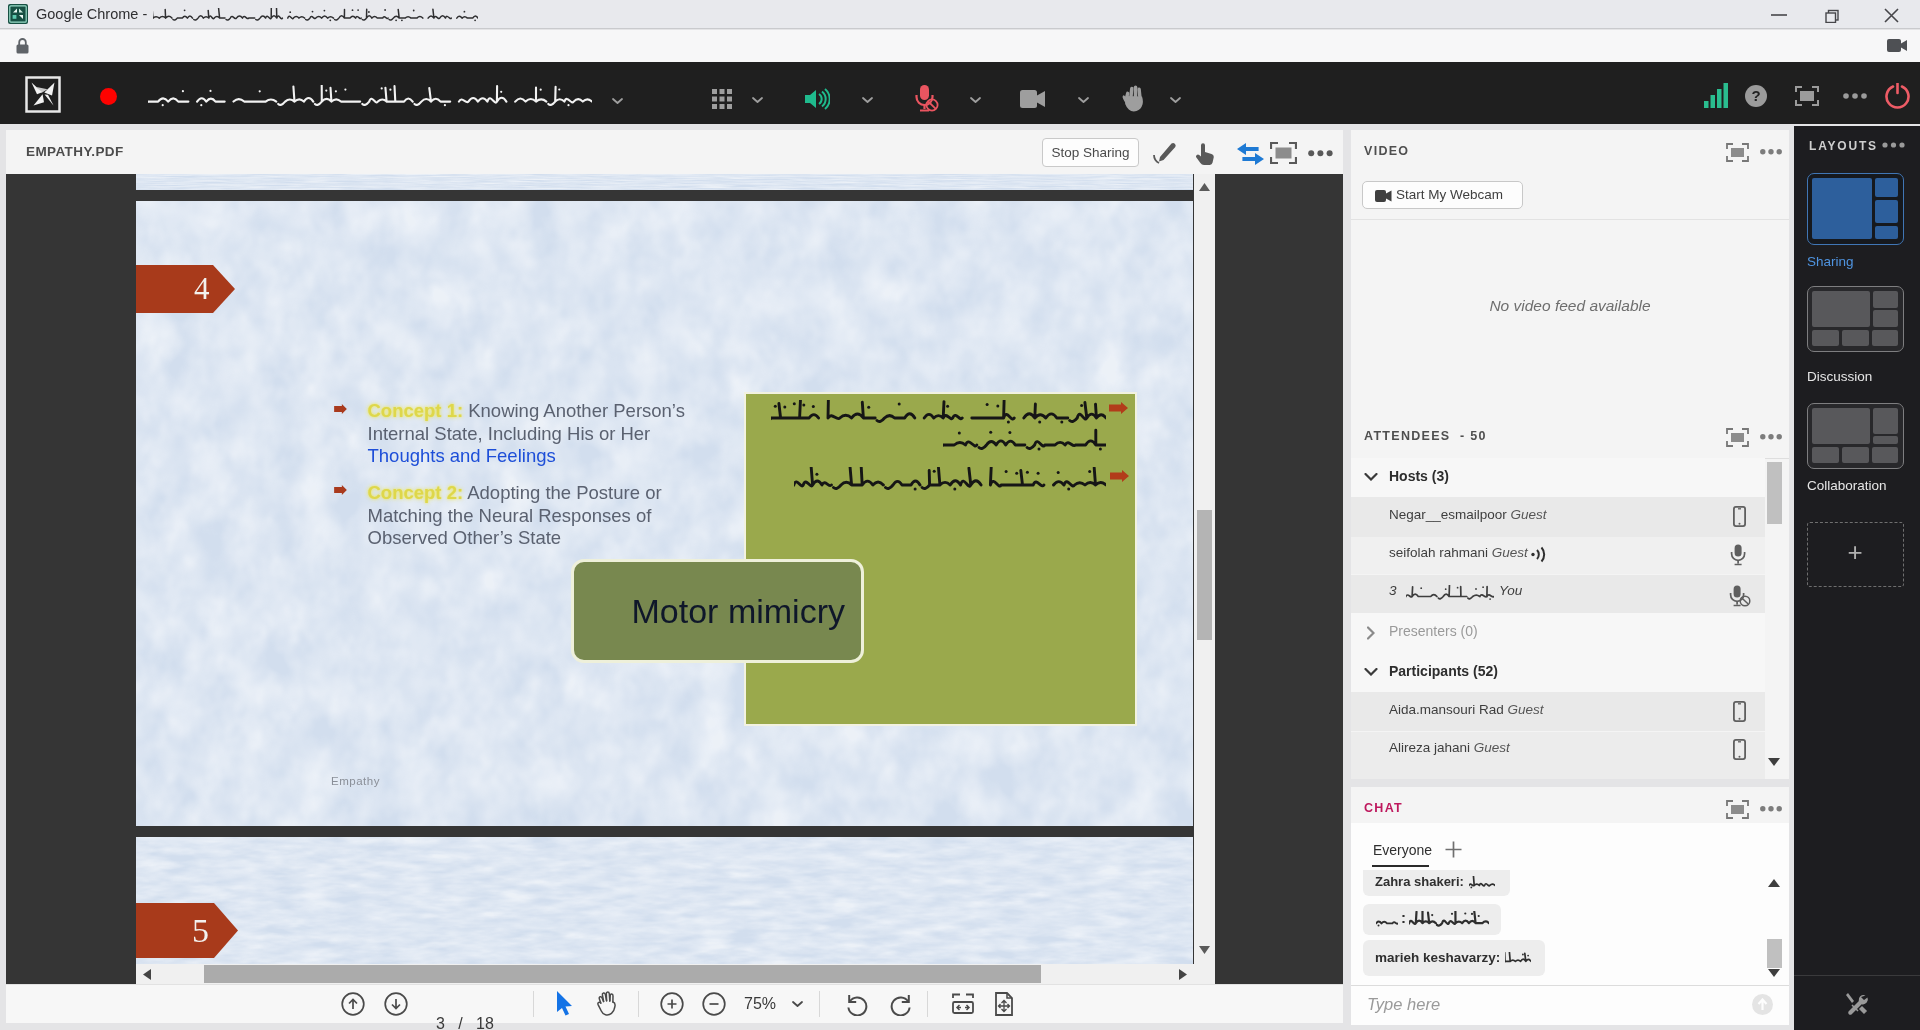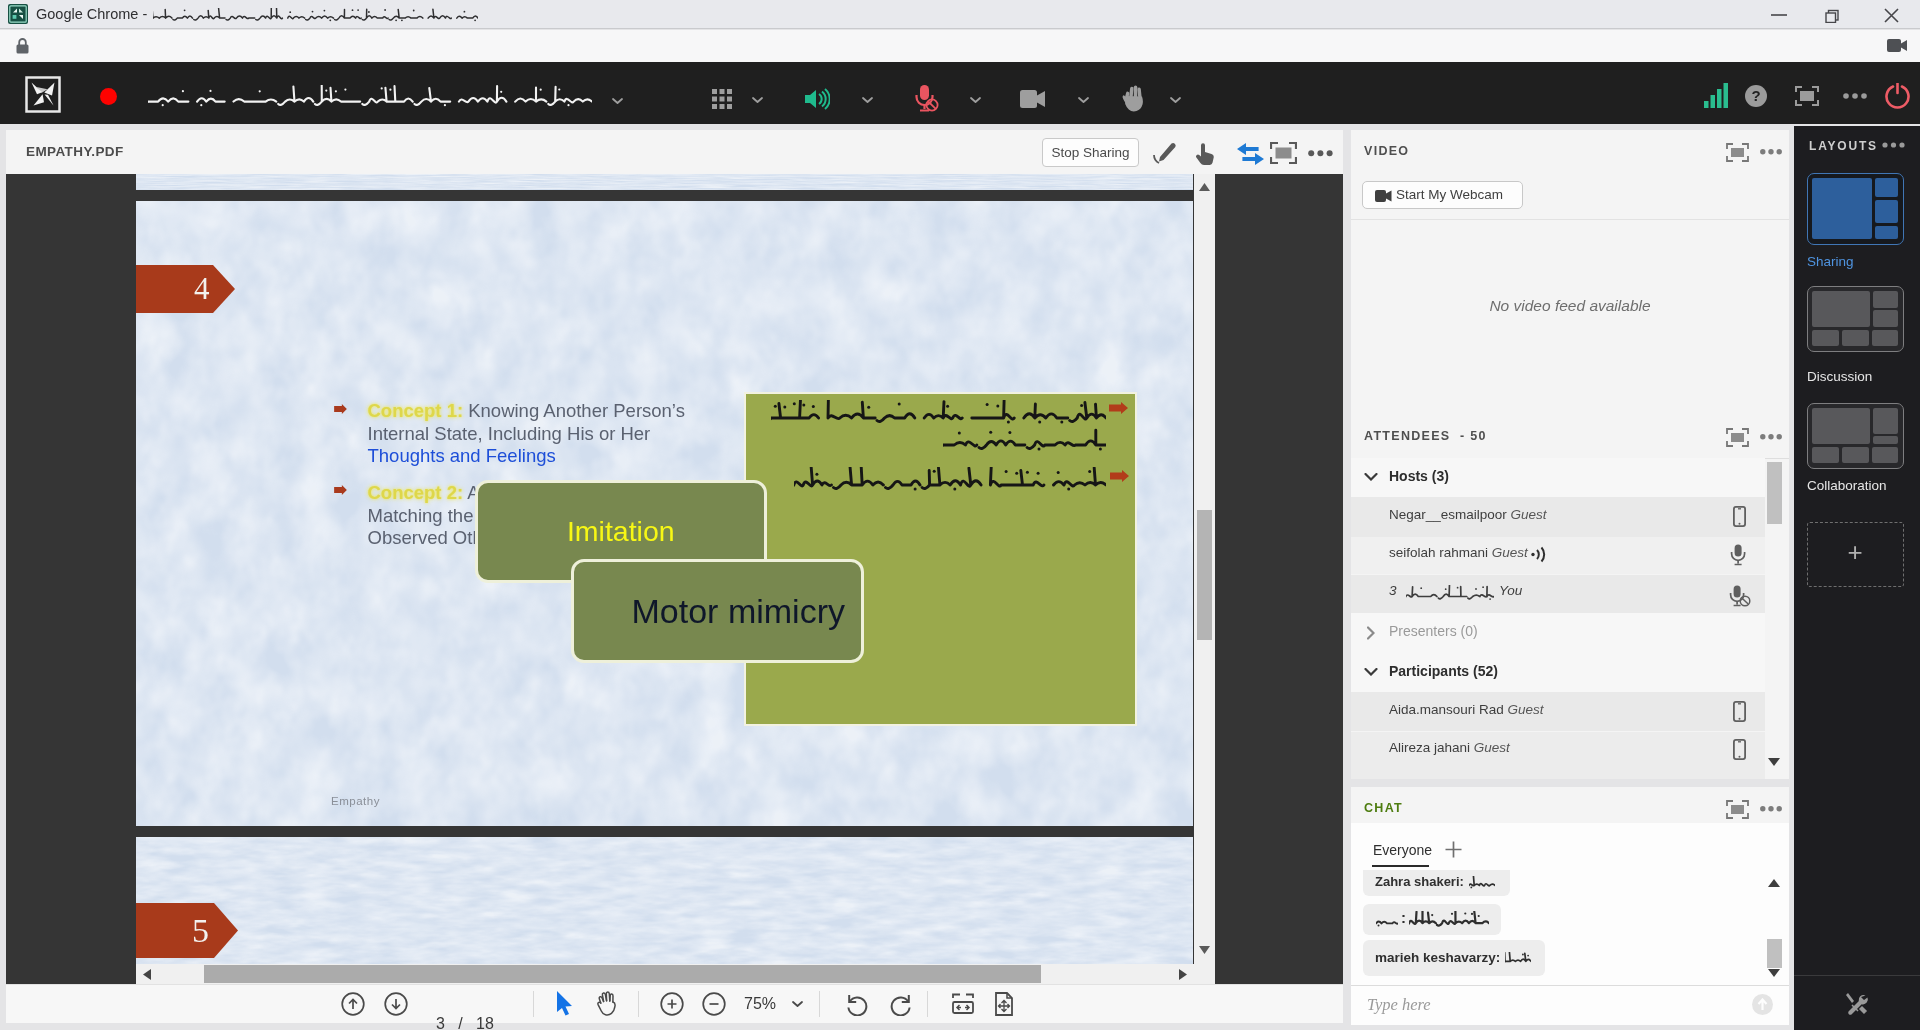--- a/index.html
+++ b/index.html
@@ -274,23 +274,22 @@
           <circle cx="244.1" cy="6.2" r="1.5" fill="#161616"></circle>
           <circle cx="233.4" cy="5.2" r="1.5" fill="#161616"></circle>
           <circle cx="222.7" cy="6.3" r="1.5" fill="#161616"></circle>
           <circle cx="212.1" cy="4.4" r="1.5" fill="#161616"></circle>
           <circle cx="160.8" cy="22.0" r="1.5" fill="#161616"></circle>
           <circle cx="140.2" cy="4.2" r="1.5" fill="#161616"></circle>
           <circle cx="121.1" cy="22.0" r="1.5" fill="#161616"></circle>
           <circle cx="22.9" cy="7.2" r="1.5" fill="#161616"></circle>
         </svg>
       </div>
-<div class="abs" style="left:339px;top:279px;width:292.5px;height:103px;background:#78884f;border:3px solid #eef0da;border-radius:13px;color:#f7f715;font-size:28.5px;text-align:center;line-height:97px;">Imitation</div>
 <div class="abs" style="left:435px;top:358px;width:293.5px;height:104px;background:#78884f;border:3px solid #eef0da;border-radius:13px;color:#0f172a;font-size:34px;text-align:center;line-height:98px;text-indent:42px;">Motor mimicry</div>
-<div class="abs" style="left:184px;top:574px;width:72px;text-align:center;font-size:11.5px;color:#8a8f98;letter-spacing:0.5px;margin-top:20px;">Empathy</div>
+<div class="abs" style="left:184px;top:574px;width:72px;text-align:center;font-size:11.5px;color:#8a8f98;letter-spacing:0.5px;">Empathy</div>
 </div>
 <div class="abs" style="left:129.5px;top:706.5px;width:1057.5px;height:127px;background:#d2deee;overflow:hidden;">
 <svg class="ic" style="left:0;top:0" width="100%" height="100%" preserveAspectRatio="none" viewBox="0 0 200 120">
         <defs>
           <filter id="nz" x="0" y="0" width="100%" height="100%">
             <feTurbulence type="fractalNoise" baseFrequency="0.16 0.13" numOctaves="3" seed="7" result="t"></feTurbulence>
             <feColorMatrix in="t" type="matrix" values="0 0 0 0 1  0 0 0 0 1  0 0 0 0 1  0.9 0.9 0.9 0 -0.9"></feColorMatrix>
           </filter>
         </defs>
         <rect width="200" height="120" filter="url(#nz)" opacity="0.58"></rect>
@@ -480,21 +479,21 @@
     </svg>
 <div class="abs" style="left:0;top:354.5px;width:413.5px;height:9.5px;background:#ececec;"></div>
 <div class="abs" style="left:415px;top:45px;width:15px;height:314px;background:#c0c0c0;opacity:0;"></div>
 <div class="abs" style="left:415.5px;top:47px;width:15px;height:62px;background:#c0c0c0;"></div>
 <svg class="ic" style="left:417px;top:343px" width="12" height="8" viewBox="0 0 12 8">
       <path d="M0 0 H12 L6 8 Z" fill="#3e3e3e"></path>
     </svg>
 </div>
 <div class="abs" style="left:1351px;top:787px;width:438px;height:237.5px;background:#fdfdfd;">
 <div class="abs" style="left:0;top:0;width:438px;height:36px;background:#f4f4f4;"></div>
-<div class="abs" style="left:13px;top:14px;font-size:12.5px;font-weight:bold;color:#4d7c0f;letter-spacing:1.3px;">CHAT</div>
+<div class="abs" style="left:13px;top:14px;font-size:12.5px;font-weight:bold;color:#be185d;letter-spacing:1.3px;">CHAT</div>
     <svg class="ic" style="left:375px;top:13px" width="23" height="19" viewBox="0 0 23 19">
       <path d="M1 6 V1 H7 M16 1 H22 V6 M22 13 V18 H16 M7 18 H1 V13" fill="none" stroke="#777" stroke-width="1.8"></path>
       <rect x="5" y="5" width="13" height="9" fill="#8c8c8c"></rect>
     </svg>
     <svg class="ic" style="left:409px;top:19px" width="22" height="6" viewBox="0 0 22 6">
       <circle cx="2.8" cy="2.8" r="2.7" fill="#7c7c7c"></circle>
       <circle cx="11" cy="2.8" r="2.7" fill="#7c7c7c"></circle>
       <circle cx="19.2" cy="2.8" r="2.7" fill="#7c7c7c"></circle>
     </svg>
 <div class="abs" style="left:22px;top:55px;font-size:14px;color:#2f2f2f;">Everyone</div>
@@ -538,21 +537,21 @@
       </svg>
     </div>
 <svg class="ic" style="left:417px;top:92px" width="12" height="8" viewBox="0 0 12 8">
       <path d="M6 0 L12 8 H0 Z" fill="#3e3e3e"></path>
     </svg>
 <div class="abs" style="left:415.5px;top:152px;width:15px;height:29px;background:#c0c0c0;"></div>
 <svg class="ic" style="left:417px;top:182px" width="12" height="8" viewBox="0 0 12 8">
       <path d="M0 0 H12 L6 8 Z" fill="#3e3e3e"></path>
     </svg>
 <div class="abs" style="left:0;top:198px;width:438px;height:1px;background:#dcdcdc;"></div>
-<div class="abs" style="left:16px;top:208px;font-size:16.5px;font-style:italic;color:#9a9a9a;font-family:Liberation Serif, serif;">Type here</div>
+<div class="abs" style="left:16px;top:208px;font-size:16.5px;font-style:italic;color:#9a9a9a;">Type here</div>
 <div class="abs" style="left:401px;top:207px;width:21px;height:21px;border-radius:50%;background:#e4e4e4;">
       <svg class="ic" style="left:5px;top:4px" width="11" height="13" viewBox="0 0 11 13">
         <path d="M5.5 12 V3 M1.5 6 L5.5 1.5 L9.5 6" fill="none" stroke="#fdfdfd" stroke-width="2.2"></path>
       </svg>
     </div>
 </div>
 <div class="abs" style="left:1794px;top:126px;width:126px;height:904px;background:#1d1d20;">
 <div class="abs" style="left:15px;top:13px;font-size:12px;font-weight:bold;color:#cfcfcf;letter-spacing:1.8px;">LAYOUTS</div>
 <svg class="ic" style="left:88px;top:16px" width="23" height="6" viewBox="0 0 23 6">
       <circle cx="3" cy="3" r="2.6" fill="#9a9a9a"></circle>

